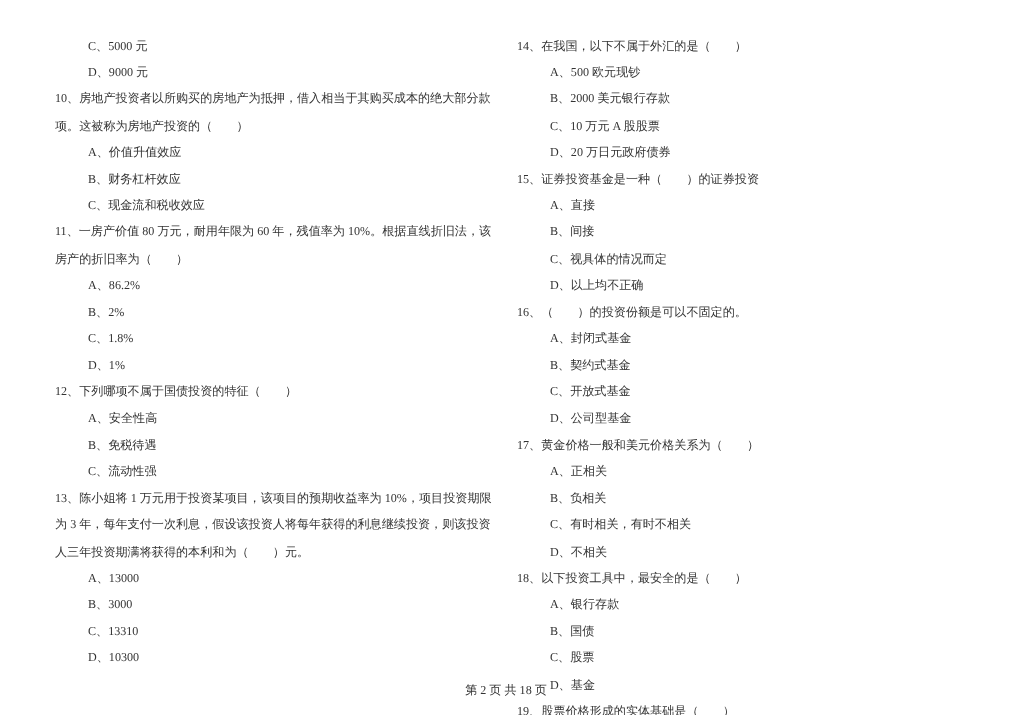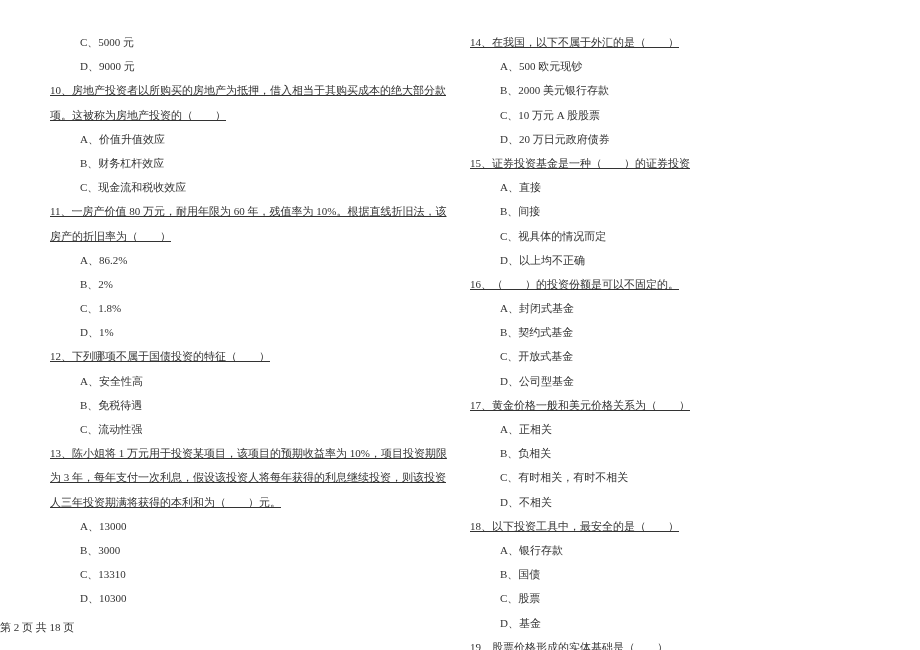--- a/index.html
+++ b/index.html
@@ -17,27 +17,28 @@
       width: 100%;
       height: 100%;
       padding: 30px 50px 40px 50px;
       display: flex;
       gap: 20px;
     }
     .column {
       flex: 1;
       line-height: 2.2;
     }
-    .q-text { padding-left: 0; text-decoration: underline; }
+    .q-text { padding-left: 0; }
     .opt { padding-left: 30px; }
     .footer {
       position: absolute;
       bottom: 15px;
       left: 0;
       width: 100%;
+      text-align: center;
       font-size: 11px;
       color: #333;
       margin-top: 16px;
     }
   </style>
 </head>
 <body>
 
 <div class="page">
 

